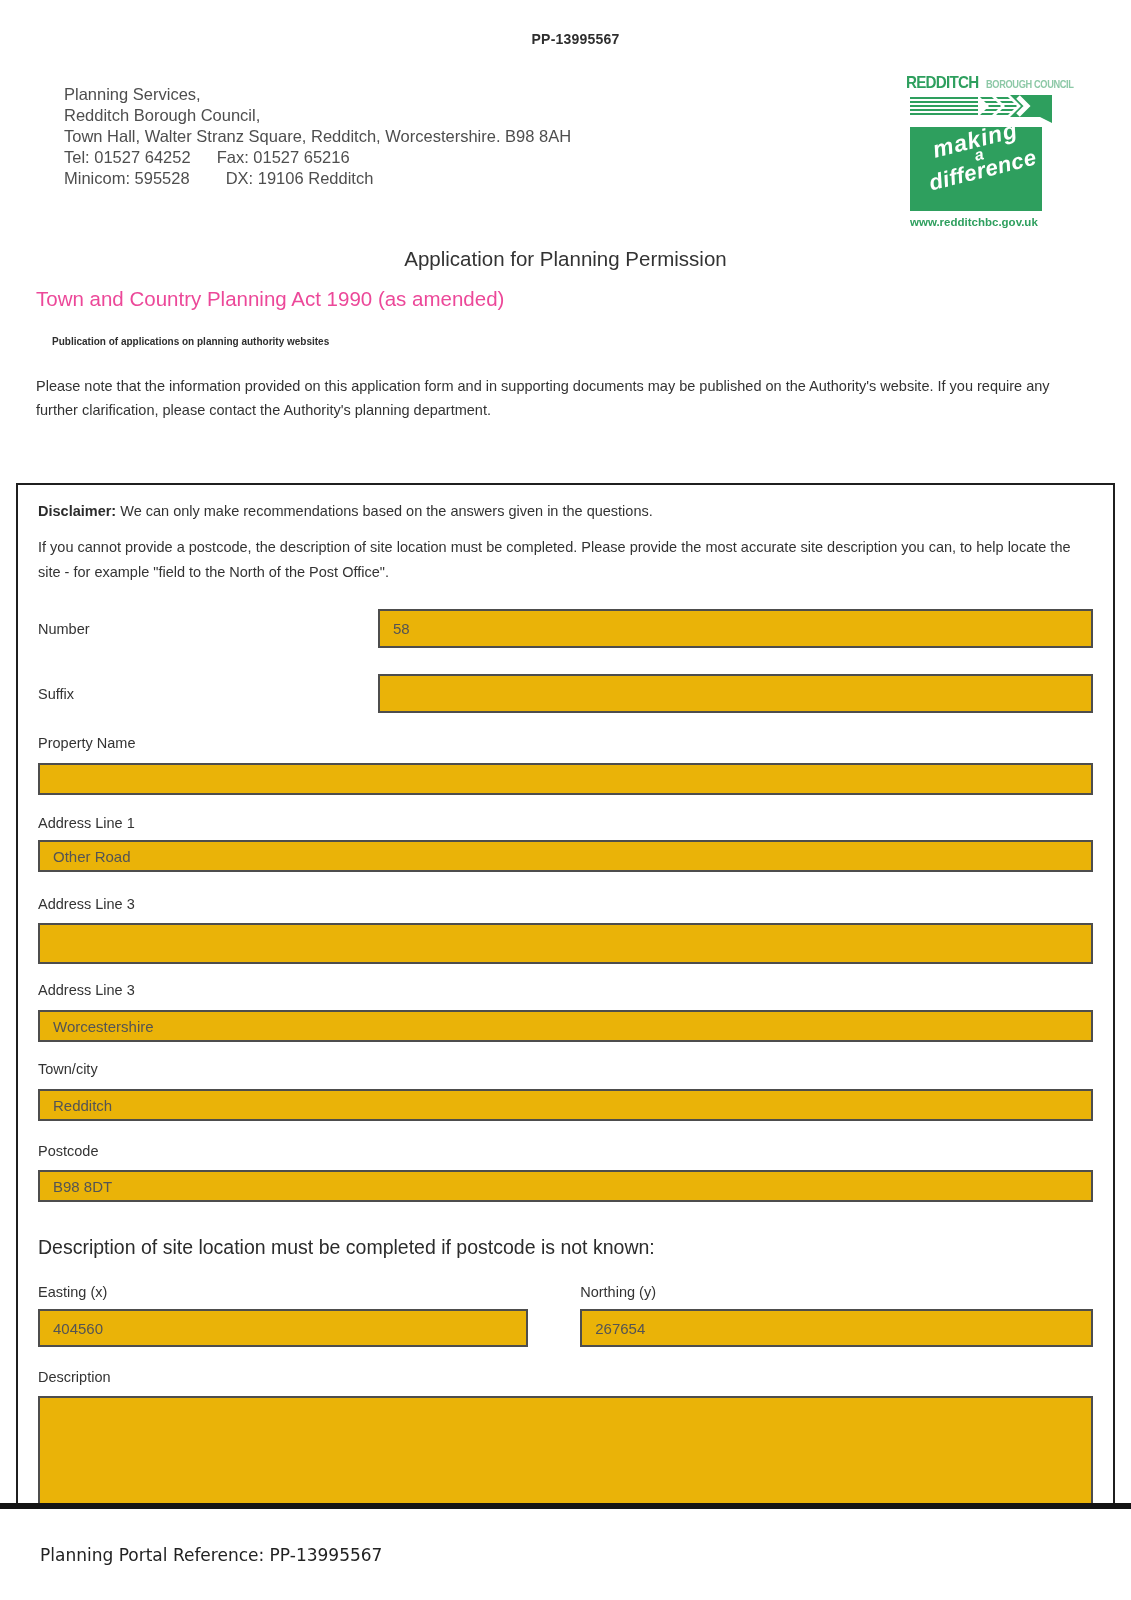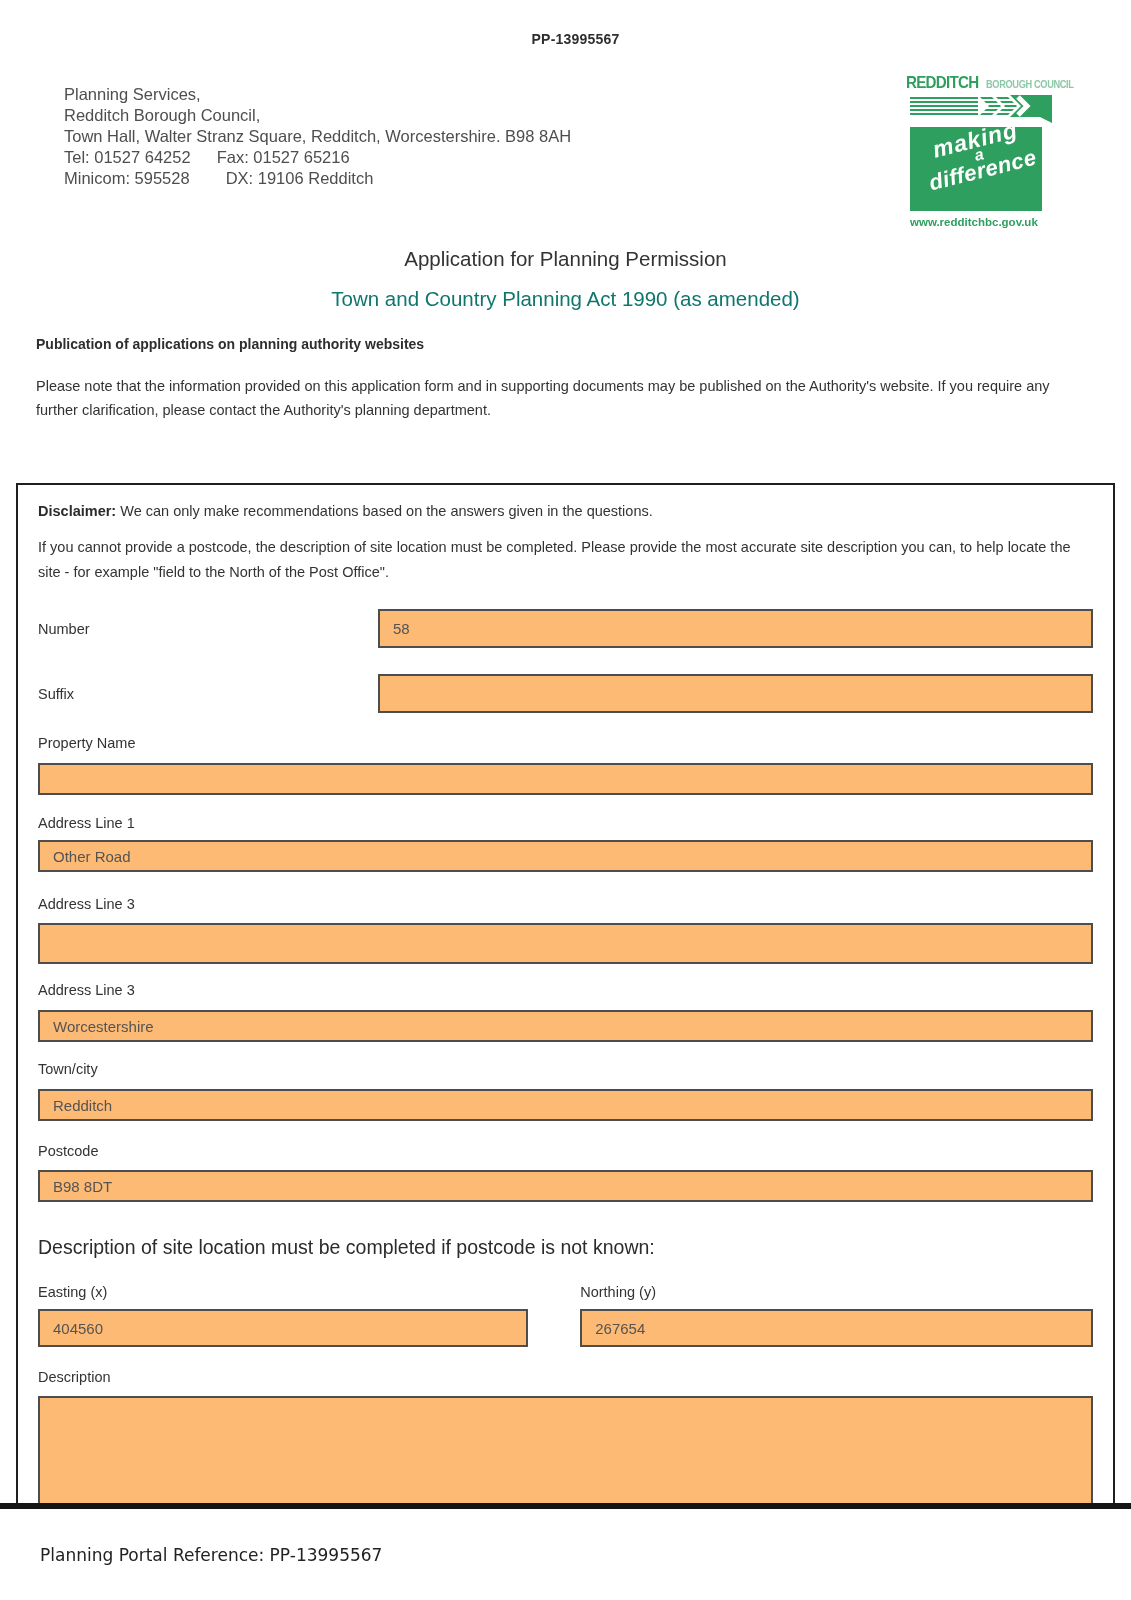--- a/index.html
+++ b/index.html
@@ -32,39 +32,39 @@
   .tagline { position:absolute; left:6px; top:2px; width:126px; transform:rotate(-14deg);
              color:#fff; font-style:italic; font-weight:bold; text-align:center; line-height:20px; }
   .tagline .tg-1 { font-size:23px; letter-spacing:1px; }
   .tagline .tg-2 { font-size:16px; line-height:12px; }
   .tagline .tg-3 { font-size:22px; letter-spacing:.5px; }
   .logo-url { margin-top:5px; margin-left:4px; font-size:11.5px; font-weight:bold; color:#2e9f5e; }
 
   
   .title-main { position:absolute; top:236px; left:0; width:100%; text-align:center;
                 font-size:20.5px; color:#333; font-weight:normal;margin-top:11px; }
-  .title-act  { position:absolute; top:287px; left:0; width:100%; text-align:center;
-                font-size:20.5px; color:#0f766e; font-weight:normal; }
-
-  
-  .pub-heading { position:absolute; top:336px; left:36px; font-size:14px; font-weight:bold; color:#2e2e2e;text-align:right; }
+  .title-act  { position:absolute; top:287px; left:0; width:100%; text-align:left;
+                font-size:20.5px; color:#ec4899; font-weight:normal;padding-left:36px; }
+
+  
+  .pub-heading { position:absolute; top:336px; left:52px; font-size:10px; font-weight:bold; color:#2e2e2e;text-align:right; }
   .pub-body    { position:absolute; top:374px; left:36px; width:1052px;
                  font-size:14.5px; line-height:24px; color:#333; }
 
   
   .site-box { position:absolute; top:483px; left:16px; width:1099px; height:1020px;
               border:2px solid #1f1f1f; border-bottom:none; padding:0 20px; overflow:hidden; }
   .site-heading { margin-top:18px; font-size:20px; font-weight:bold; color:#2b2b2b; }
   .disclaimer { margin-top:14px; font-size:14.5px; line-height:24px; color:#333; }
   .disclaimer b { color:#2b2b2b; }
   .site-intro { margin-top:12px; font-size:14.5px; line-height:25px; color:#333; }
 
   .lbl { font-size:14.5px; color:#333; line-height:17px; }
   input.fld, textarea.fld {
-    display:block; border:2px solid #4d4d4d; background:#fdba74; color:#545454;
+    display:block; border:2px solid #4d4d4d; background:#eab308; color:#545454;
     font-family:"Liberation Sans", sans-serif; font-size:15px; padding:0 13px;
     outline:none; border-radius:0;
   }
   textarea.fld { resize:none; padding-top:8px; }
 
   .row-inline { display:flex; align-items:flex-start; }
   .row-inline .lbl { width:340px; padding-top:12px; }
   .row-inline input.fld { width:715px; height:39px; }
 
   .fld-full { width:1055px; height:32px; }

